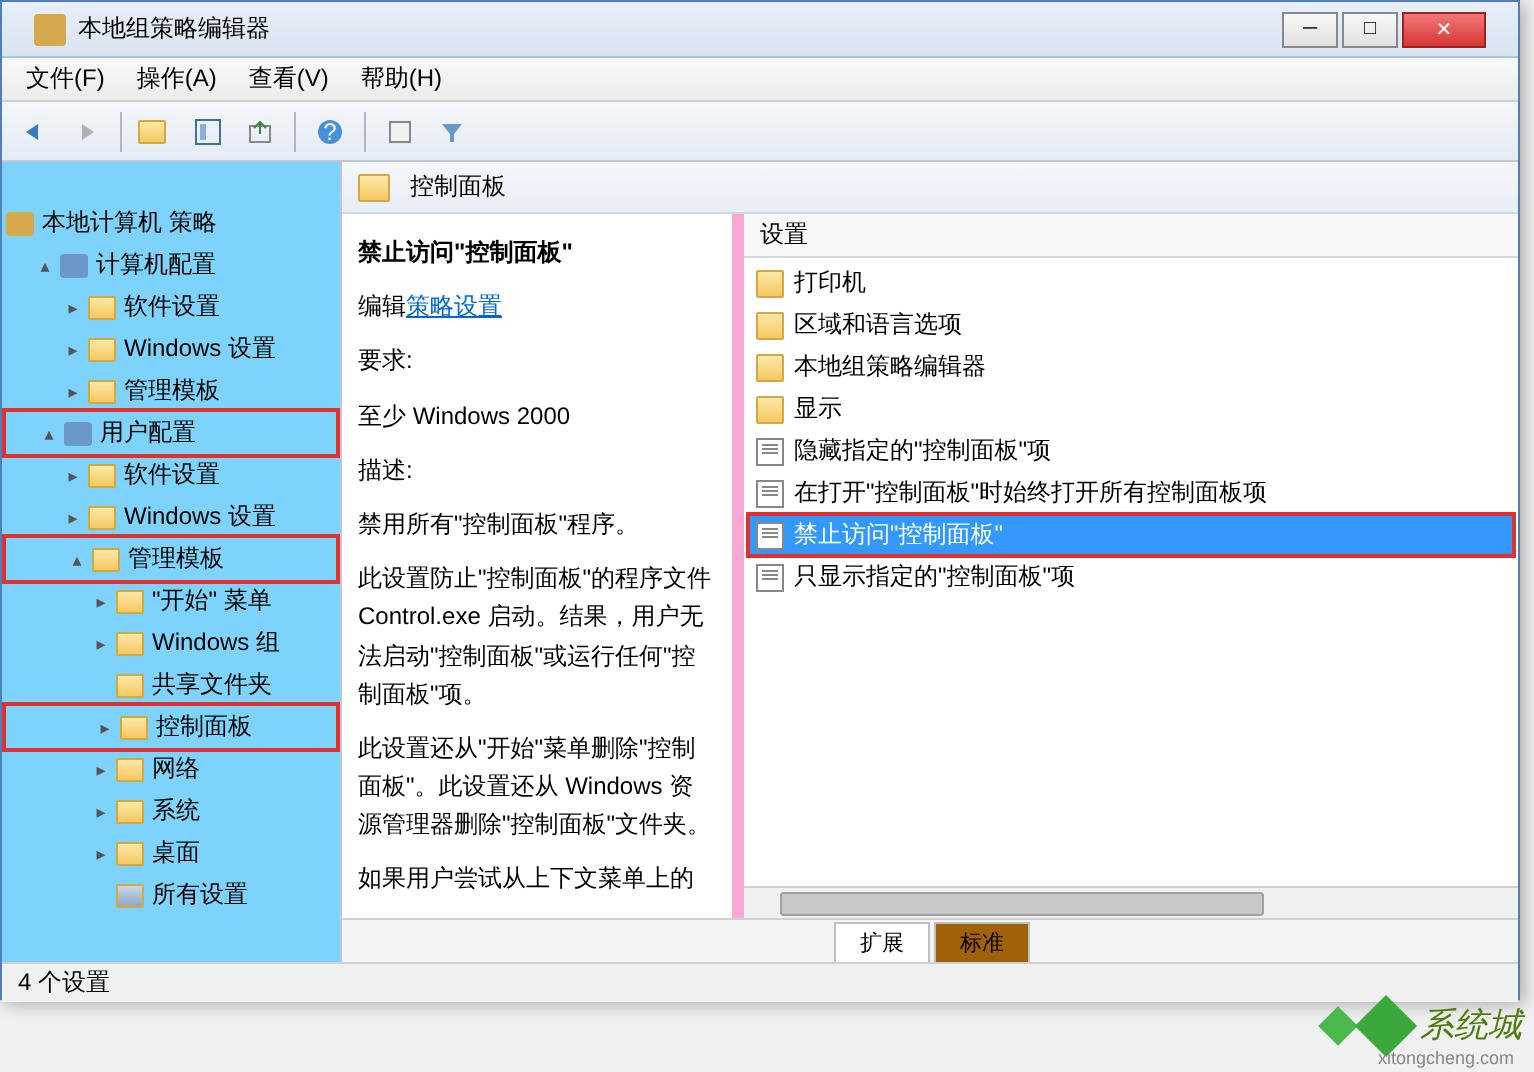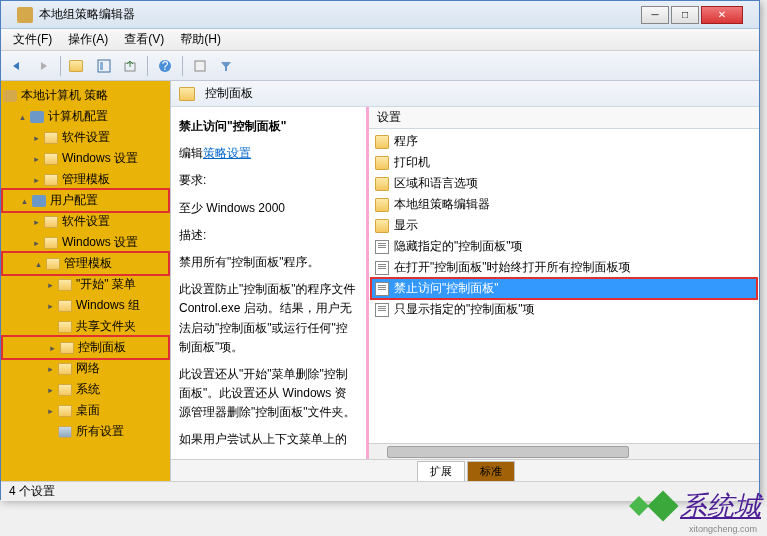--- a/index.html
+++ b/index.html
@@ -16,21 +16,21 @@
 
 .menubar { height: 22px; background: linear-gradient(#f8f8f8,#ececec); display: flex; align-items: center; padding: 0 4px; border-bottom: 1px solid #d0d0d0; }
 .menubar .menu { padding: 20px 8px; cursor: pointer; }
 
 .toolbar { height: 30px; background: linear-gradient(#f4f6fa,#e4ebf4); display: flex; align-items: center; padding: 0 4px; gap: 2px; border-bottom: 1px solid #c0c8d8; }
 .toolbar .tbtn { width: 24px; height: 24px; border: 1px solid transparent; display: flex; align-items: center; justify-content: center; cursor: pointer; border-radius: 2px; }
 .toolbar .sep { width: 1px; height: 20px; background: #b0b8c8; margin: 0 3px; }
 
 .content { display: flex; height: 400px; }
 
-.tree-pane { width: 170px; border-right: 1px solid #c0c8d8; overflow: auto; padding: 4px 2px; background: #eab308; }
+.tree-pane { width: 170px; border-right: 1px solid #c0c8d8; overflow: auto; padding: 20px 2px; background: #7dd3fc; }
 .tree-node { display: flex; align-items: center; padding: 2px 0; white-space: nowrap; cursor: pointer; }
 .tree-toggle { width: 11px; height: 11px; display: inline-flex; align-items: center; justify-content: center; font-size: 9px; color: #555; margin-right: 2px; }
 .tree-icon { width: 14px; height: 12px; margin-right: 4px; display: inline-block; }
 .folder-icon { background: linear-gradient(#fde9a8,#f4c860); border: 1px solid #d4a840; border-radius: 1px; }
 .config-icon { background: #6c98c8; border-radius: 2px; }
 .policy-icon { background: #d4a84b; border-radius: 2px; }
 .indent1 { padding-left: 14px; }
 .indent2 { padding-left: 28px; }
 .indent3 { padding-left: 42px; }
 .hl-red { border: 2px solid #e03030; margin: -2px; padding: 0 2px; }
@@ -38,21 +38,21 @@
 .right-pane { flex: 1; display: flex; flex-direction: column; background: #fff; }
 .path-bar { height: 26px; background: linear-gradient(#f4f6fa,#e8eef6); border-bottom: 1px solid #d0d8e0; display: flex; align-items: center; padding: 0 8px; gap: 6px; }
 .path-bar .folder-icon { width: 16px; height: 14px; }
 
 .detail-area { flex: 1; display: flex; overflow: hidden; }
 .desc-pane { width: 195px; padding: 10px 8px; overflow: auto; font-size: 12px; line-height: 1.6; }
 .desc-pane .policy-title { font-weight: bold; margin-bottom: 8px; }
 .desc-pane .link { color: #0066cc; text-decoration: underline; cursor: pointer; }
 .desc-pane p { margin-bottom: 8px; }
 
-.settings-pane { flex: 1; border-left: 3px solid #f9a8d4; display: flex; flex-direction: column; overflow: hidden; }
+.settings-pane { flex: 1; border-left: 6px solid #f9a8d4; display: flex; flex-direction: column; overflow: hidden; }
 .settings-header { height: 22px; border-bottom: 1px solid #d0d8e0; display: flex; align-items: center; padding: 0 8px; background: #f8f8f8; }
 .settings-list { flex: 1; overflow: auto; padding: 2px; }
 .setting-item { display: flex; align-items: center; padding: 2px 4px; cursor: pointer; white-space: nowrap; }
 .setting-item.selected { background: #3399ff; color: #fff; }
 .setting-item.hl { outline: 2px solid #e03030; outline-offset: -1px; }
 .setting-icon { width: 14px; height: 14px; margin-right: 5px; flex-shrink: 0; }
 .doc-icon { background: #fff; border: 1px solid #888; position: relative; }
 .doc-icon::after { content: ""; position: absolute; top: 2px; left: 2px; right: 2px; height: 1px; background: #888; box-shadow: 0 2px #888, 0 4px #888; }
 
 .scroll-h { height: 16px; background: #f0f0f0; border-top: 1px solid #d0d0d0; position: relative; }
@@ -60,21 +60,21 @@
 
 .tabs-row { height: 22px; display: flex; align-items: flex-end; padding-left: 4px; border-top: 1px solid #d0d0d0; background: #f4f4f4; justify-content: center; }
 .tab { padding: 2px 12px; border: 1px solid #c0c0c0; border-bottom: none; background: #a16207; margin-right: 2px; cursor: pointer; font-size: 11px; }
 .tab.active { background: #fff; }
 
 .statusbar { height: 20px; background: #f0f0f0; border-top: 1px solid #d0d0d0; display: flex; align-items: center; padding: 0 8px; font-size: 11px; }
 
 .watermark { position: absolute; right: 6px; bottom: 12px; display: flex; align-items: center; gap: 6px; pointer-events: none; }
 .watermark .diamond { width: 14px; height: 14px; background: #4ab84a; transform: rotate(45deg); }
 .watermark .diamond:nth-child(2) { width: 22px; height: 22px; background: #3aa83a; }
-.watermark-text { font-style: italic; font-size: 27px; color: #4c1d95; text-decoration: underline; }
+.watermark-text { font-style: italic; font-size: 17px; color: #4d7c0f; }
 .watermark-sub { font-size: 9px; color: #888; position: absolute; right: 10px; bottom: 2px; }
 </style>
 </head>
 <body>
 
 <div class="window">
 
   <div class="titlebar">
     <span class="icon"></span>
     <span class="title">本地组策略编辑器</span>
@@ -255,24 +255,20 @@
           <p>此设置防止"控制面板"的程序文件 Control.exe 启动。结果，用户无法启动"控制面板"或运行任何"控制面板"项。</p>
           <p>此设置还从"开始"菜单删除"控制面板"。此设置还从 Windows 资源管理器删除"控制面板"文件夹。</p>
           <p>如果用户尝试从上下文菜单上的</p>
         </div>
 
         <div class="settings-pane">
           <div class="settings-header">设置</div>
           <div class="settings-list" id="settings-list">
               <div class="setting-item">
                 <span class="setting-icon folder-icon tree-icon"></span>
-                <span>程序</span>
-              </div>
-              <div class="setting-item">
-                <span class="setting-icon folder-icon tree-icon"></span>
                 <span>打印机</span>
               </div>
               <div class="setting-item">
                 <span class="setting-icon folder-icon tree-icon"></span>
                 <span>区域和语言选项</span>
               </div>
               <div class="setting-item">
                 <span class="setting-icon folder-icon tree-icon"></span>
                 <span>本地组策略编辑器</span>
               </div>

